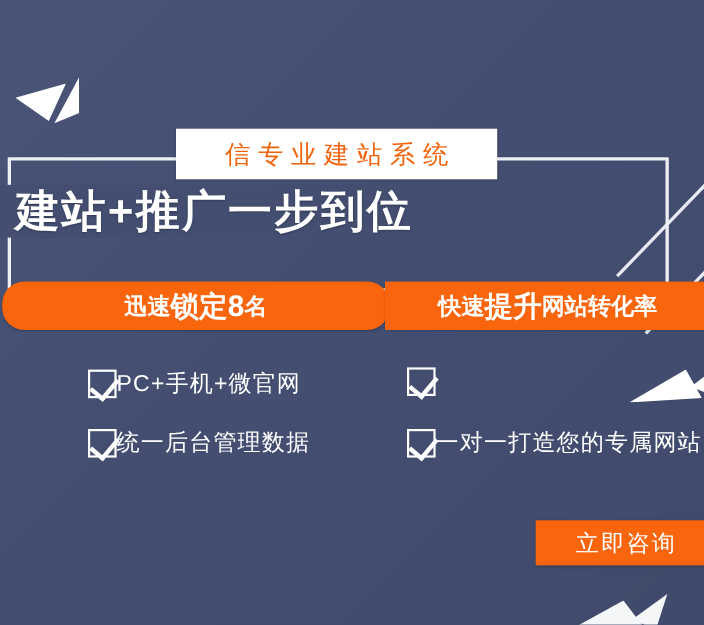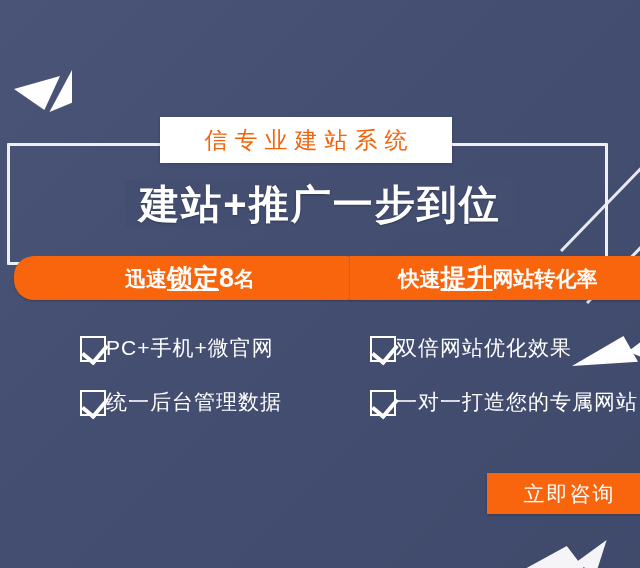--- a/index.html
+++ b/index.html
@@ -77,22 +77,22 @@
     color:#f2640c;
     font-size:23px;
     letter-spacing:7px;
     text-indent:7px;
     font-weight:400;
     white-space:nowrap;
   }
 
   
   #headline {
-    position:absolute; left:0; top:180px; width:640px;
-    text-align:center; z-index:6;
+    position:absolute; left:0; top:168px; width:640px;
+    z-index:6;
   }
   #headline .txt {
     display:inline-block;
     color:#ffffff;
     font-size:40px;
     font-weight:bold;
     letter-spacing:2px;
     line-height:1;
     background:#434e71;
     padding:4px 14px;
@@ -102,26 +102,26 @@
 
   
   .obar {
     position:absolute; top:256px; height:44px;
     background:#f9650d;
     display:flex; align-items:center; justify-content:center;
     color:#ffffff; white-space:nowrap;
     box-shadow:0 1px 2px rgba(0,0,0,0.22);
     z-index:6;
   }
-  #obar-left  { left:14px;   width:352px;border-radius:20px; }
+  #obar-left  { left:2px;   width:352px;border-radius:20px; }
   #obar-right { left:350px; width:296px; }
 
   .obar .seg { font-weight:bold; line-height:1; display:inline-block; }
   .obar .s-a { font-size:21px; }
-  .obar .s-b { font-size:26px;text-decoration:underline; }
+  .obar .s-b { font-size:26px; }
   .obar .s-c { font-size:21px; }
   .obar .s-d { font-size:27px; font-family:"Liberation Sans", sans-serif; }
   .obar .s-e { font-size:21px; }
 
   
   #features {
     position:absolute; left:0; top:330px; width:640px; height:100px;
     z-index:6;
   }
   .feat {
@@ -205,21 +205,20 @@
     <span class="seg s-e">转化率</span>
   </div>
 
   <div id="features">
     <div class="feat" id="feat-0">
       <span class="chk"></span>
       <span class="label">PC+手机+微官网</span>
     </div>
     <div class="feat" id="feat-1">
       <span class="chk"></span>
-      <span class="label">双倍网站优化效果</span>
     </div>
     <div class="feat" id="feat-3">
       <span class="chk"></span>
       <span class="label">一对一打造您的专属网站</span>
     </div>
     <div class="feat" id="feat-2">
       <span class="chk"></span>
       <span class="label">统一后台管理数据</span>
     </div>
   </div>

